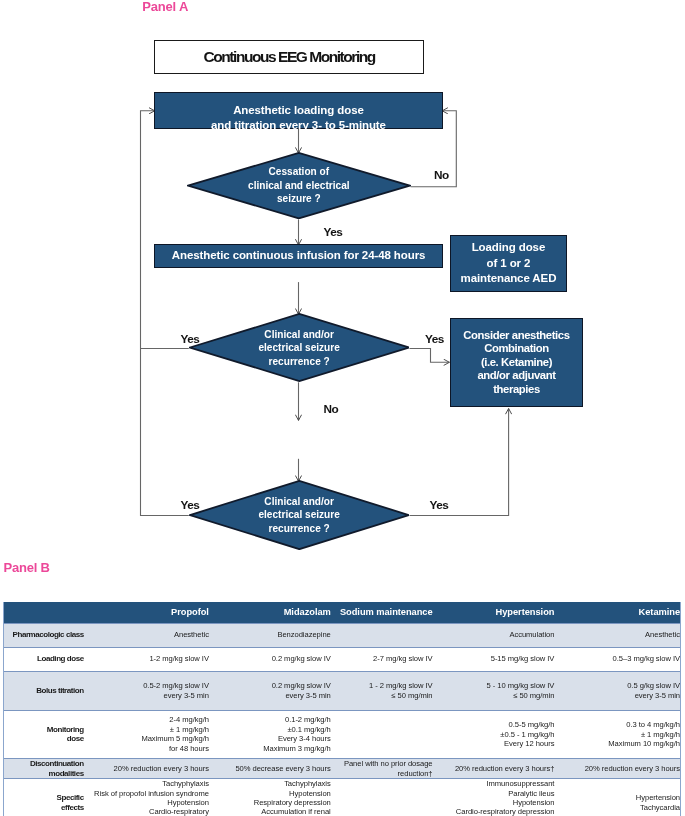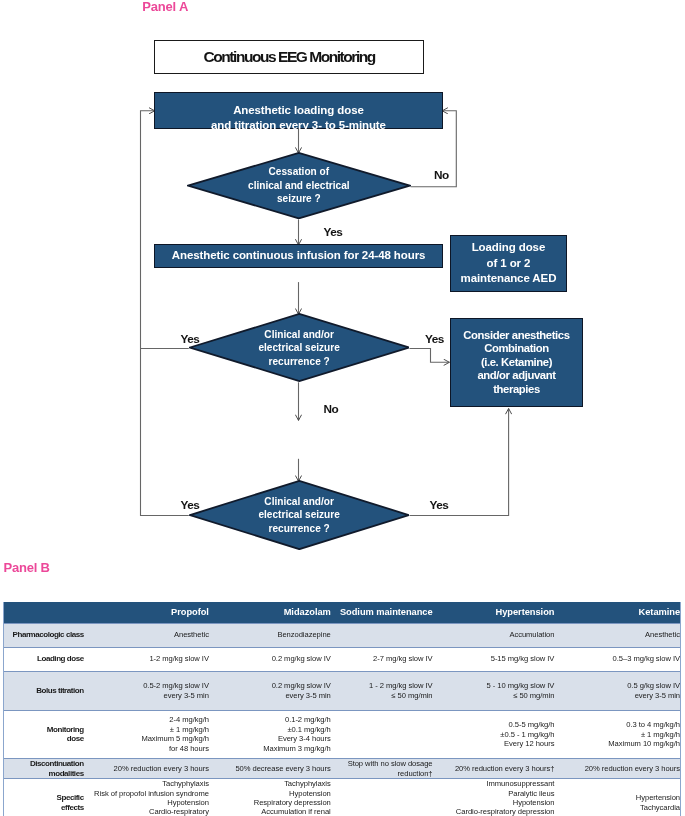--- a/index.html
+++ b/index.html
@@ -239,21 +239,21 @@
         <td class="rowlabel col0"><span>Monitoring</span><br><span>dose</span></td>
         <td><span>2-4 mg/kg/h</span><br><span>± 1 mg/kg/h</span><br><span>Maximum 5 mg/kg/h</span><br><span>for 48 hours</span></td>
         <td><span>0.1-2 mg/kg/h</span><br><span>±0.1 mg/kg/h</span><br><span>Every 3-4 hours</span><br><span>Maximum 3 mg/kg/h</span></td>
         <td colspan="2"><span>0.5-5 mg/kg/h</span><br><span>±0.5 - 1 mg/kg/h</span><br><span>Every 12 hours</span></td>
         <td><span>0.3 to 4 mg/kg/h</span><br><span>± 1 mg/kg/h</span><br><span>Maximum 10 mg/kg/h</span></td>
       </tr>
       <tr class="r-alt sep rh4">
         <td class="rowlabel col0"><span>Discontinuation</span><br><span>modalities</span></td>
         <td><span>20% reduction  every 3 hours</span></td>
         <td><span>50% decrease  every 3 hours</span></td>
-        <td><span>Stop with no slow dosage</span><br><span>reduction†</span></td>
+        <td><span>Panel with no prior dosage</span><br><span>reduction†</span></td>
         <td><span>20% reduction every 3 hours†</span></td>
         <td><span>20% reduction every 3 hours</span></td>
       </tr>
       <tr class="r-plain sep rh5">
         <td class="rowlabel col0"><span>Specific</span><br><span>effects</span></td>
         <td><span>Tachyphylaxis</span><br><span>Risk of propofol infusion syndrome</span><br><span>Hypotension</span><br><span>Cardio-respiratory</span><br><span>depression</span></td>
         <td><span>Tachyphylaxis</span><br><span>Hypotension</span><br><span>Respiratory depression</span><br><span>Accumulation if renal</span><br><span>insufficiency</span></td>
         <td colspan="2"><span>Immunosuppressant</span><br><span>Paralytic ileus</span><br><span>Hypotension</span><br><span>Cardio-respiratory depression</span><br><span>Adipose tissue accumulation</span></td>
         <td><span>Hypertension</span><br><span>Tachycardia</span></td>
       </tr>

